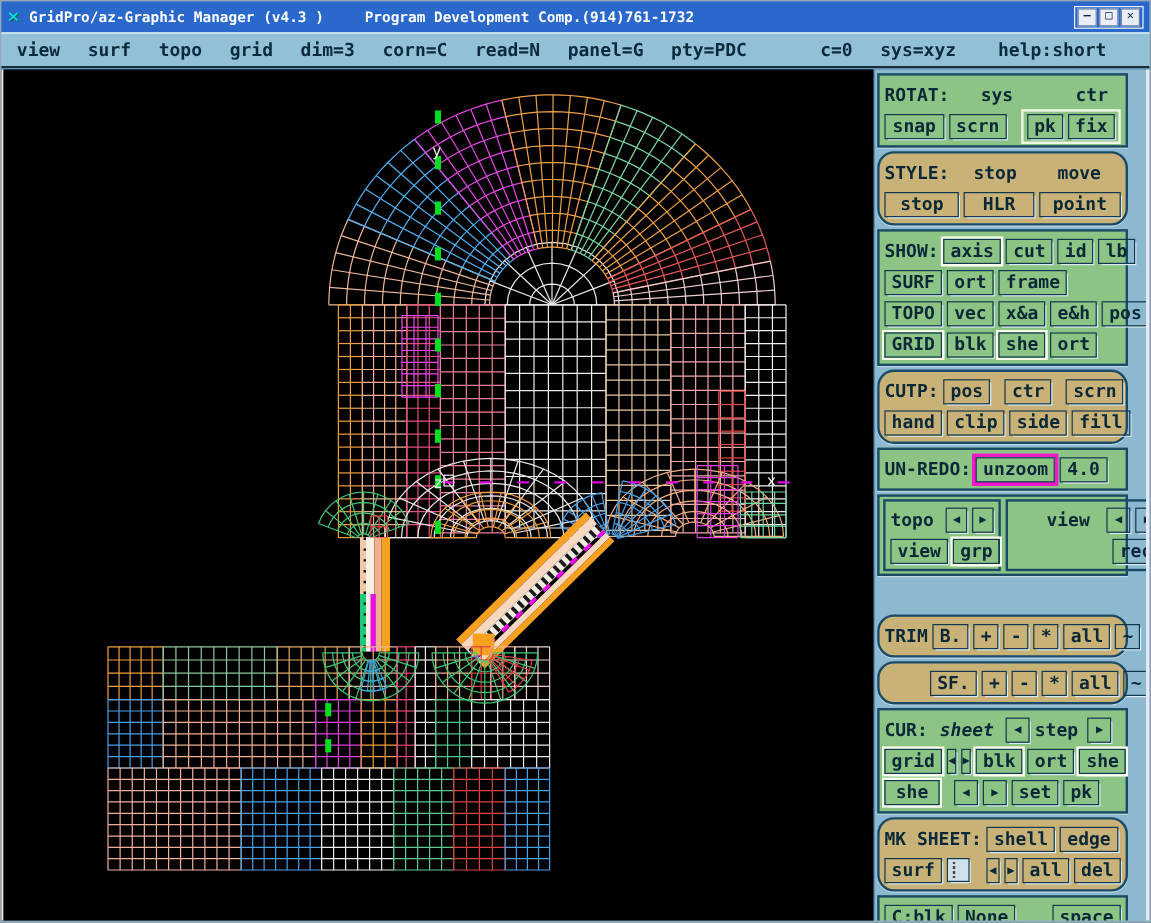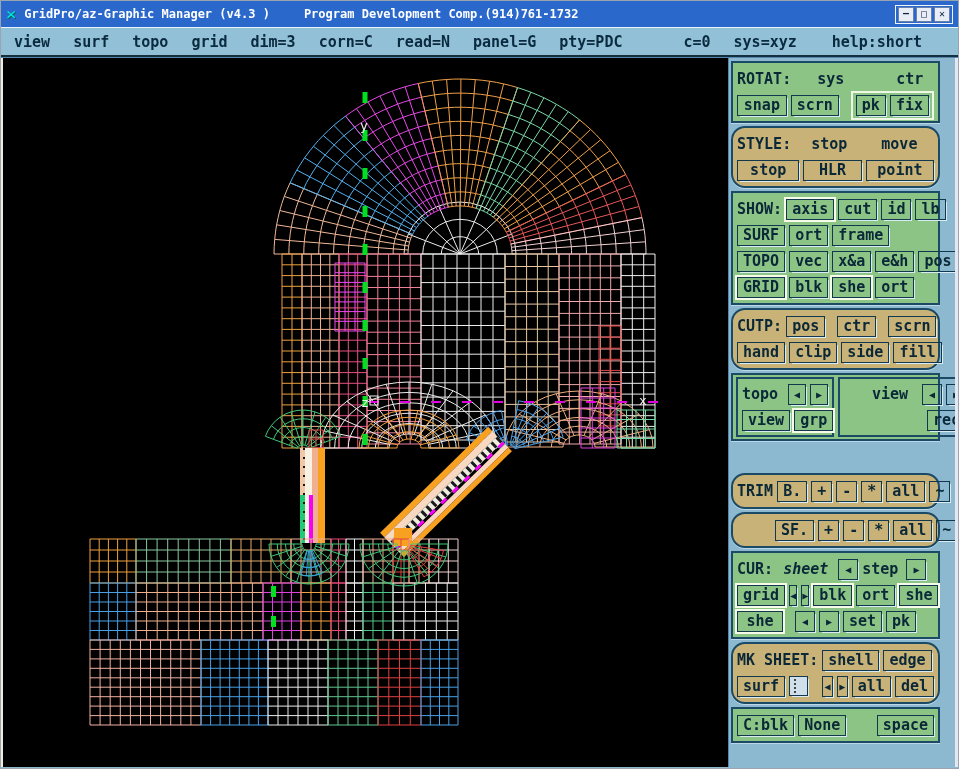--- a/index.html
+++ b/index.html
@@ -988,20 +988,27 @@
             <div class="btn" style="margin-left: 8px;">scrn</div>
           </div>
           <div class="row">
             <div class="btn">hand</div>
             <div class="btn">clip</div>
             <div class="btn">side</div>
             <div class="btn" style="width: 50px;">fill</div>
           </div>
         </div>
         <div class="section bg-green">
+          <div class="row">
+            <span class="lbl">UN-REDO:</span>
+            <div class="btn hlm">unzoom</div>
+            <div class="btn">4.0</div>
+          </div>
+        </div>
+        <div class="section bg-green">
           <div class="split">
             <div>
               <div class="row">
                 <span class="lbl">topo</span>
                 <div class="btn arr" style="margin-left: 6px;">◀</div>
                 <div class="btn arr">▶</div>
               </div>
               <div class="row">
                 <div class="btn">view</div>
                 <div class="btn hlw">grp</div>

